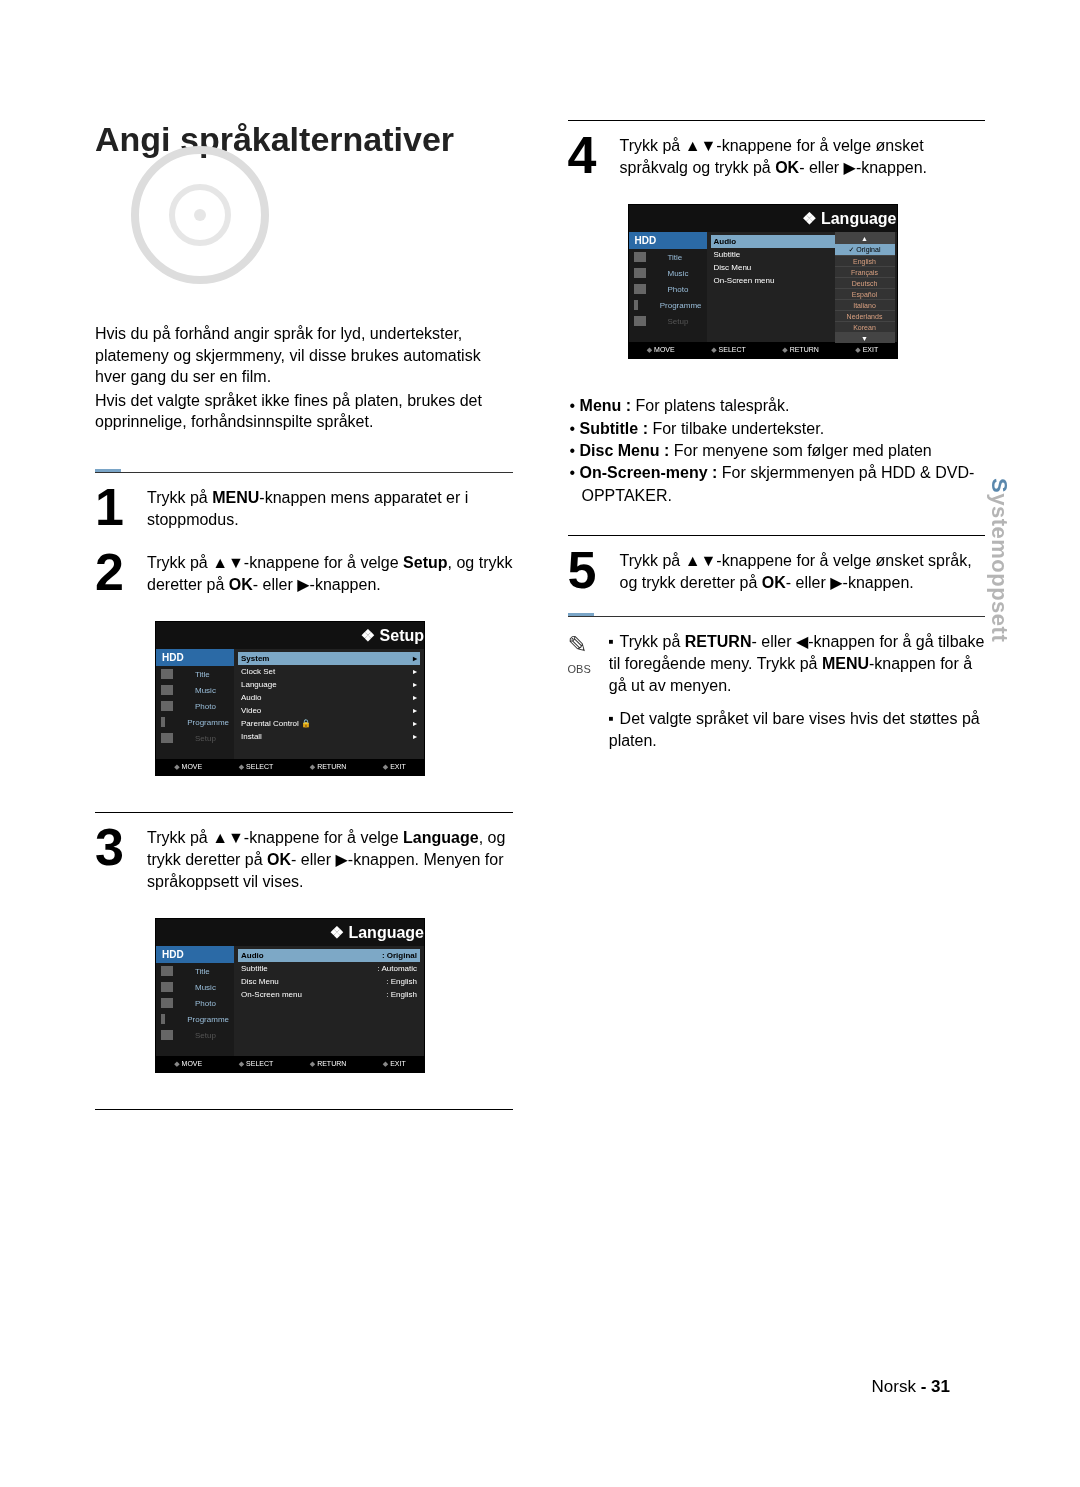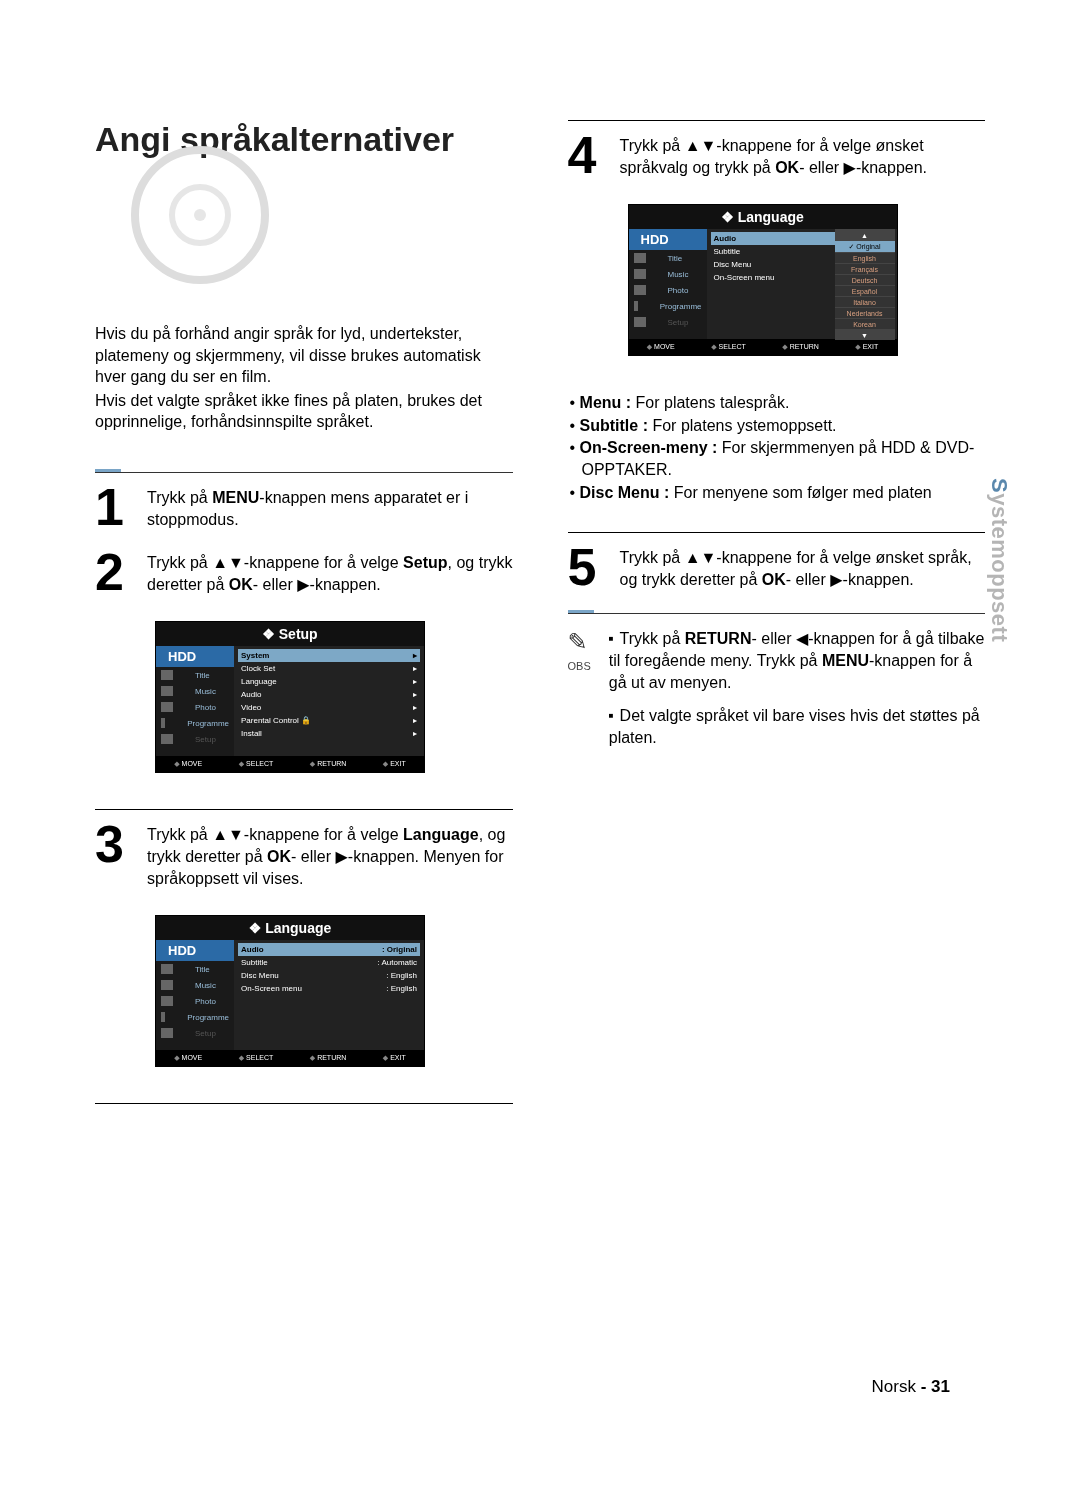--- a/index.html
+++ b/index.html
@@ -59,39 +59,39 @@
   .step-body b { font-weight: bold; }
   .screenshot {
     background: #111;
     width: 270px;
     margin: 26px 0 36px 60px;
     border: 1px solid #000;
     color: #fff;
     font-size: 9px;
   }
   .screenshot .sc-title {
-    text-align: center;
+    text-align: right;
     padding: 4px 0;
     color: #fff;
     font-weight: bold;
-    font-size: 14px;
+    font-size: 16px;
   }
   .screenshot .sc-body {
     display: flex;
     min-height: 110px;
     background: #222;
   }
   .screenshot .sc-nav {
     width: 78px;
     background: #1a1a1a;
   }
   .screenshot .sc-nav .hdd {
     background: #2b6aa6;
-    padding: 3px 12px;
-    font-size: 13px;
+    padding: 3px 6px;
+    font-size: 10px;
     font-weight: bold;
   }
   .screenshot .sc-nav .nav-item {
     display: flex;
     align-items: center;
     gap: 22px;
     padding: 3px 5px;
     color: #99bdd9;
     font-size: 8px;
   }
@@ -424,23 +424,23 @@
       <div class="sc-footer">
         <span>MOVE</span>
         <span>SELECT</span>
         <span>RETURN</span>
         <span>EXIT</span>
       </div>
     </div>
 
     <ul class="bullets">
       <li><b>Menu :</b><span> For platens talespråk.</span></li>
-      <li><b>Subtitle :</b><span> For platens ystemoppsett.</span></li>
+      <li><b>Subtitle :</b><span> For tilbake undertekster.</span></li>
+      <li><b>Disc Menu :</b><span> For menyene som følger med platen</span></li>
       <li><b>On-Screen-meny :</b><span> For skjermmenyen på HDD &amp; DVD-OPPTAKER.</span></li>
-      <li><b>Disc Menu :</b><span> For menyene som følger med platen</span></li>
     </ul>
 
     <hr class="full section-divider" style="margin-top:28px;">
 
     <div class="step">
       <div class="step-num">5</div>
       <div class="step-body">
         <span>Trykk på ▲▼-knappene for å velge ønsket språk, og trykk deretter på </span><b>OK</b><span>- eller ▶-knappen.</span>
       </div>
     </div>

